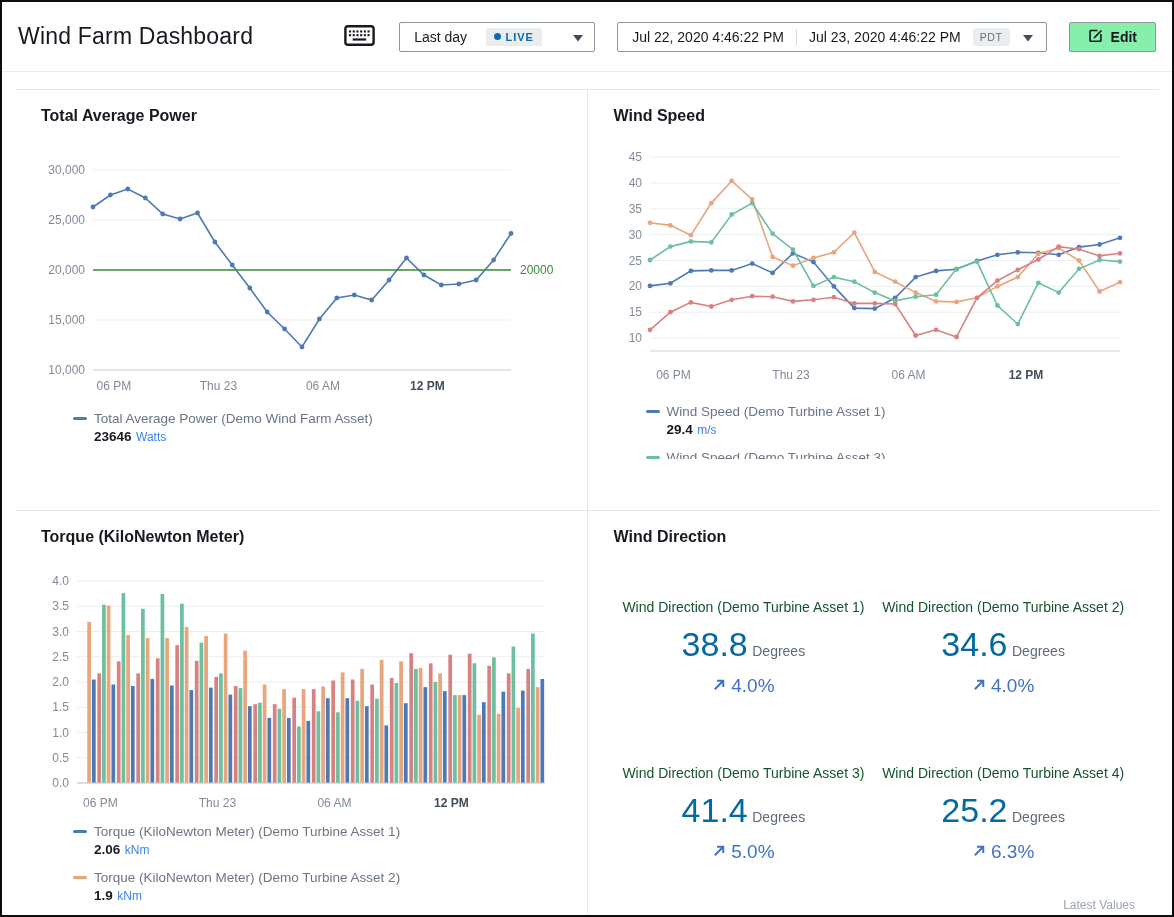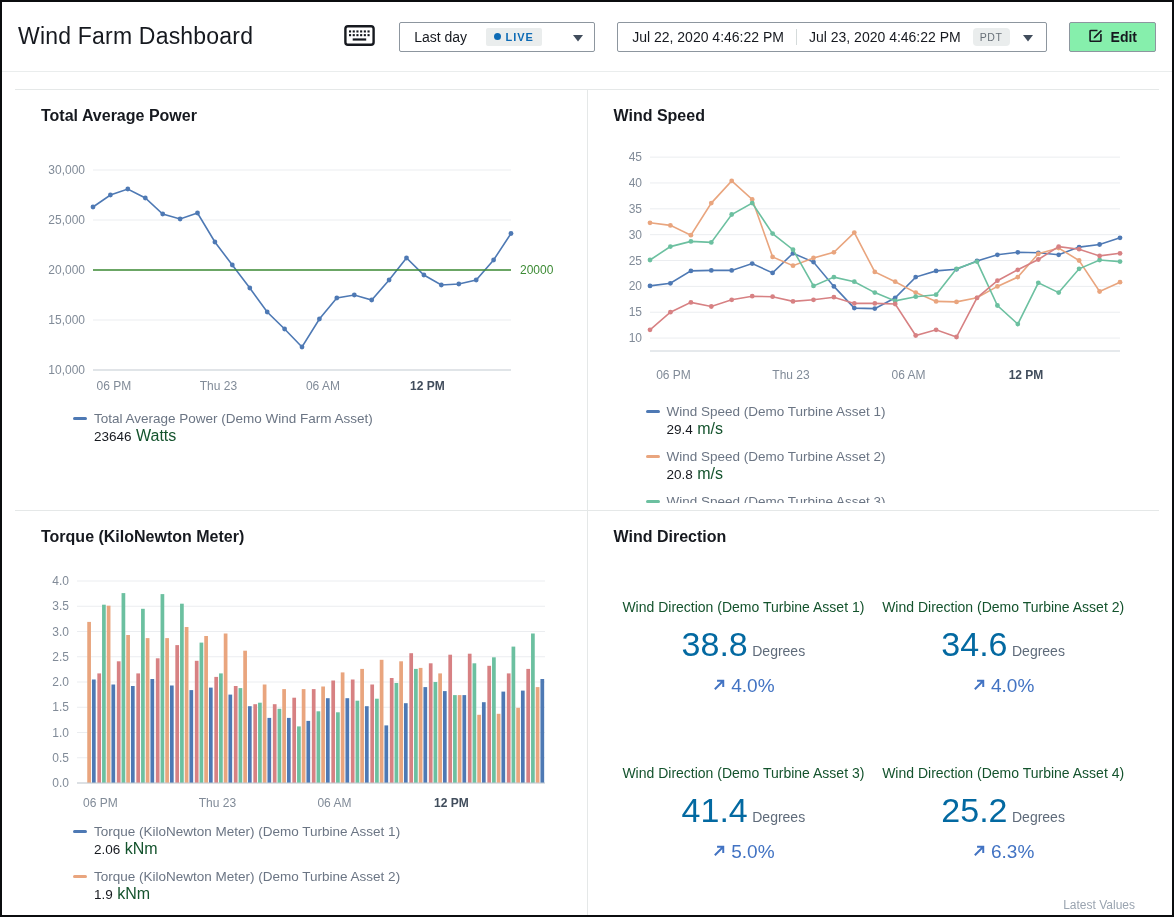--- a/index.html
+++ b/index.html
@@ -41,22 +41,22 @@
   .tickb { font-weight:bold; fill:#414d5c; }
 
   
   .legend { margin-top:12px; padding-left:32px; }
   .legend.ws { margin-top:16px; }
   .legend.tq { margin-top:8px; }
   .li { display:flex; align-items:flex-start; margin-bottom:10px; }
   .sw { flex:0 0 14px; height:3px; border-radius:2px; margin:7px 7px 0 0; background:#888; }
   .ll { font-size:13.5px; color:#6b7584; line-height:17px; display:block; }
   .lvrow { line-height:17px; }
-  .lv { font-size:13.5px; font-weight:normal; color:#16191f; }
-  .lu { font-size:16px; color:#14532d; }
+  .lv { font-size:13.5px; font-weight:bold; color:#16191f; }
+  .lu { font-size:12px; color:#3b82f6; }
   .cut { height:10px; overflow:hidden; }
 
   
   .kpis { display:grid; grid-template-columns:1fr 1fr; row-gap:24px; margin-top:52px; }
   .kpi { height:142px; text-align:center; }
   .kl { font-size:14px; color:#14532d; line-height:17px; max-width:254px; margin:0 auto 8px; }
   .kvrow { line-height:40px; }
   .kv { font-size:34px; color:#0369a1; }
   .ku { font-size:14px; color:#5f6b7a; }
   .kt { margin-top:4px; display:flex; align-items:center; justify-content:center; gap:4px; font-size:19px; color:#4273c3; }
@@ -317,27 +317,20 @@
             <circle cx="506.0" cy="110.3" r="2.4" fill="#d78183"></circle>
           </svg>
         <div class="legend ws">
           <div class="li">
             <span class="sw" style="background: rgb(78, 121, 180);"></span>
             <span>
               <span class="ll">Wind Speed (Demo Turbine Asset 1)</span>
               <span class="lvrow"><span class="lv">29.4</span> <span class="lu">m/s</span></span>
             </span>
           </div>
-          <div class="li">
-            <span class="sw" style="background: rgb(233, 165, 126);"></span>
-            <span>
-              <span class="ll">Wind Speed (Demo Turbine Asset 2)</span>
-              <span class="lvrow"><span class="lv">20.8</span> <span class="lu">m/s</span></span>
-            </span>
-          </div>
           <div class="li cut">
             <span class="sw" style="background: rgb(108, 192, 160);"></span>
             <span>
               <span class="ll">Wind Speed (Demo Turbine Asset 3)</span>
             </span>
           </div>
         </div>
       </section>
     </div>
 

